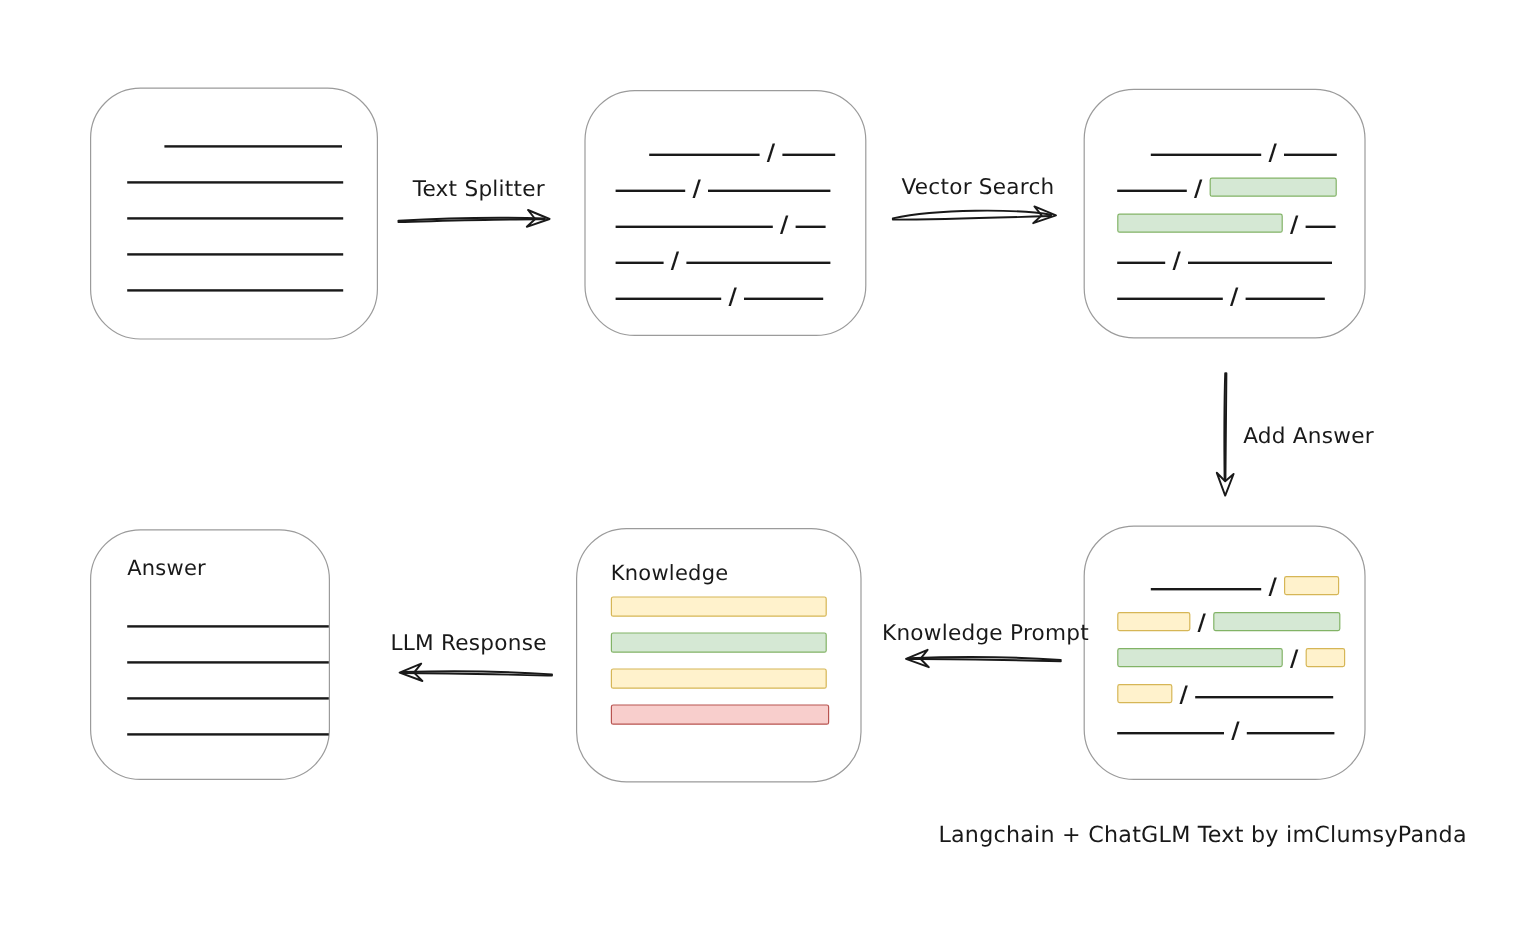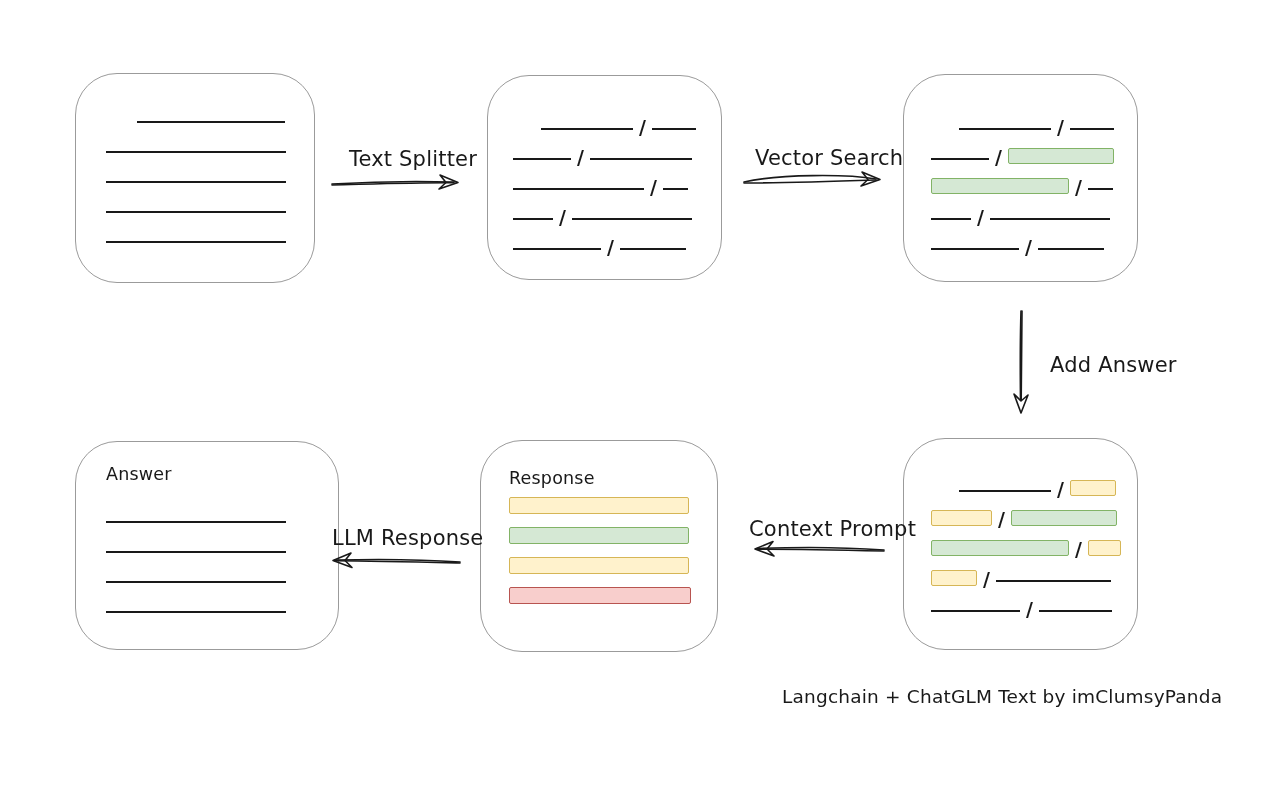--- a/index.html
+++ b/index.html
@@ -28,22 +28,22 @@
   .cat-green{background:var(--green-fill,#d5e8d4);border-color:var(--green-stroke,#82b366);}
   .cat-yellow{background:var(--yellow-fill,#fff2cc);border-color:var(--yellow-stroke,#d6b656);}
   .cat-red{background:var(--red-fill,#f8cecc);border-color:var(--red-stroke,#b85450);}
   .seg-text{
     align-self:flex-start;font-size:17.5px;font-weight:500;letter-spacing:.2px;
     white-space:nowrap;
   }
   .arrow{position:absolute;overflow:visible;}
   .arrow path{stroke:var(--ink,#191919);fill:none;stroke-width:1.6;stroke-linecap:round;stroke-linejoin:round;}
   .arrow-label{
-    position:absolute;font-size:21px;font-weight:500;text-align:center;
-    white-space:nowrap;letter-spacing:.2px;margin-left:14px;
+    position:absolute;font-size:18px;font-weight:500;text-align:center;
+    white-space:nowrap;letter-spacing:.2px;
   }
   .caption{
     position:absolute;left:782px;top:686px;font-size:18.5px;font-weight:500;
     letter-spacing:.2px;white-space:nowrap;
   }
 </style>
 </head>
 <body>
 
 <div class="canvas">
@@ -149,37 +149,37 @@
       </div>
       <div class="row" style="height: 30px;">
         <span class="seg-line" style="width: 89px;"></span>
         <span class="seg-slash">/</span>
         <span class="seg-line" style="width: 73px;"></span>
       </div>
     </div>
 
   <div class="node" style="left:480px;top:440px;width:238px;height:212px;padding:27px 0 0 28px;">
       <div class="row" style="height: 22px;">
-        <span class="seg-text">Response</span>
+        <span class="seg-text">Knowledge</span>
       </div>
       <div class="row" style="height: 30px;">
         <span class="seg-box cat-yellow bar" style="width: 180px;"></span>
       </div>
       <div class="row" style="height: 30px;">
         <span class="seg-box cat-green bar" style="width: 180px;"></span>
       </div>
       <div class="row" style="height: 30px;">
         <span class="seg-box cat-yellow bar" style="width: 180px;"></span>
       </div>
       <div class="row" style="height: 30px;">
         <span class="seg-box cat-red bar" style="width: 182px;"></span>
       </div>
     </div>
 
-  <div class="node" style="left:75px;top:441px;width:264px;height:209px;padding:22px 0 0 30px;">
+  <div class="node" style="left:75px;top:441px;width:200px;height:209px;padding:22px 0 0 30px;">
       <div class="row" style="height: 36px;">
         <span class="seg-text">Answer</span>
       </div>
       <div class="row" style="height: 30px;">
         <span class="seg-line" style="width: 180px;"></span>
       </div>
       <div class="row" style="height: 30px;">
         <span class="seg-line" style="width: 180px;"></span>
       </div>
       <div class="row" style="height: 30px;">
@@ -209,21 +209,21 @@
     <path d="M14,3 C13.6,35 13.2,65 13.2,92"></path>
     <path d="M6,86 L13,105 L20,87 L13,93 Z"></path>
   </svg>
   <div class="arrow-label" style="left:1036px;top:353px;text-align:left;">Add Answer</div>
 
   <svg class="arrow" style="left:737px;top:535px;" width="150" height="26" viewBox="0 0 150 26">
     <path d="M147,15 C105,12 60,12 20,13.5"></path>
     <path d="M147,16 C105,15 60,14 20,14.2"></path>
     <path d="M36,6.5 L18,14 L37,21 L30,14 Z"></path>
   </svg>
-  <div class="arrow-label" style="left:735px;top:517px;width:152px;">Context Prompt</div>
+  <div class="arrow-label" style="left:735px;top:517px;width:152px;">Knowledge Prompt</div>
 
   <svg class="arrow" style="left:317px;top:546px;" width="146" height="26" viewBox="0 0 146 26">
     <path d="M143,16 C100,13 58,13 18,14"></path>
     <path d="M143,17 C100,16 58,15 18,14.8"></path>
     <path d="M34,7 L16,14.5 L35,21.5 L28,14.5 Z"></path>
   </svg>
   <div class="arrow-label" style="left:318px;top:526px;width:145px;">LLM Response</div>
 
   <div class="caption">Langchain + ChatGLM Text by imClumsyPanda</div>
 

